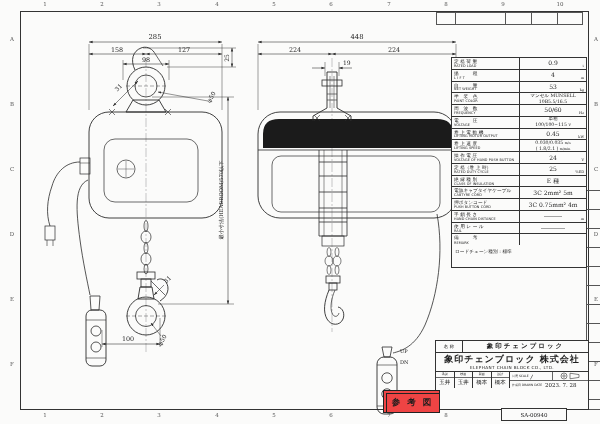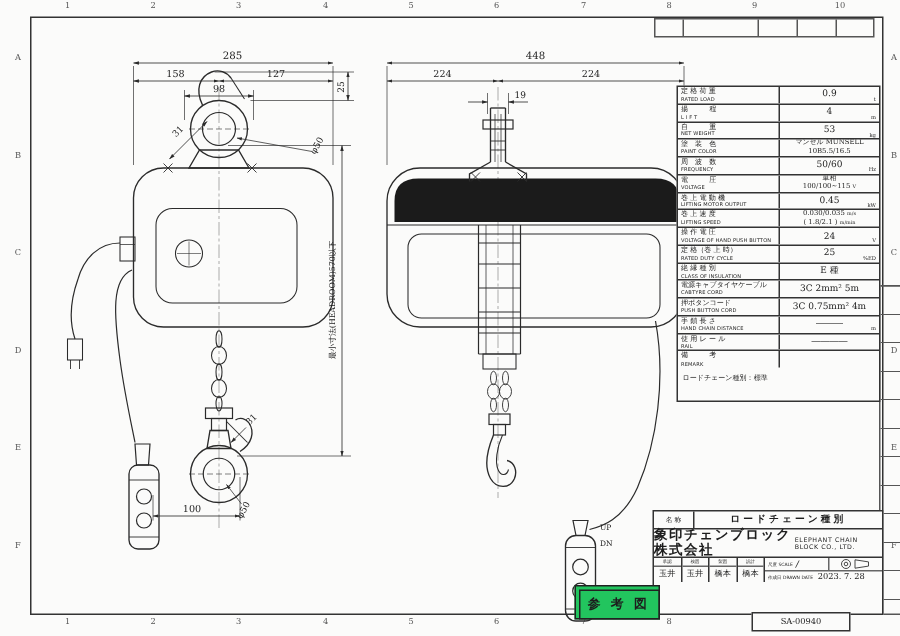--- a/index.html
+++ b/index.html
@@ -28,21 +28,21 @@
   .srow-remark{height:33px;}
   .srow-remark .srow-top{flex:0 0 11px;}
   .srow-remark .slab{border-right:0.7px solid #333;}
   .srow-remark .sval{border:none;}
   .snote{font-size:4.7px;padding:3px 0 0 3px;text-align:left;}
 
   
   .tblock{position:absolute;left:435px;top:340px;width:152px;height:68px;border:1px solid #333;background:#fbfbfa;}
   .tb-row{display:flex;border-top:0.7px solid #333;}
   .tb-row:first-child{border-top:none;}
-  .tb-r1{height:11px;} .tb-r2{height:11px;} .tb-r3{height:18px;flex-direction:row;align-items:center;justify-content:center;}
+  .tb-r1{height:11px;} .tb-r2{height:11px;} .tb-r3{height:18px;flex-direction:column;align-items:center;justify-content:center;}
   .tb-r4{height:16px;} .tb-r5{height:12px;}
   .tb-lab{width:26px;border-right:0.7px solid #333;display:flex;align-items:center;justify-content:center;font-size:4.5px;}
   .tb-nameval{flex:1;display:flex;align-items:center;justify-content:center;font-size:6.5px;font-weight:bold;letter-spacing:2px;}
   .tb-titleval{flex:1;display:flex;align-items:center;justify-content:center;font-size:7px;font-weight:bold;letter-spacing:1.2px;}
   .tb-company-jp{font-size:9px;font-weight:bold;letter-spacing:1px;line-height:1.15;}
   .tb-company-en{font-size:4.2px;letter-spacing:0.4px;}
   .tb-appr{width:17.5px;border-right:0.7px solid #333;display:flex;flex-direction:column;}
   .tb-appr-role{font-size:3px;text-align:center;border-bottom:0.5px solid #666;line-height:1.6;}
   .tb-appr-name{flex:1;display:flex;align-items:center;justify-content:center;font-size:5.5px;}
   .tb-r4-right{flex:1;display:flex;flex-direction:column;}
@@ -51,21 +51,21 @@
   .tb-scale-lab{font-size:3px;} .tb-scale-val{font-size:6px;font-style:italic;}
   .tb-sym{flex:1;display:flex;align-items:center;justify-content:center;}
   .tb-r4-bot{flex:1;display:flex;align-items:center;gap:3px;padding-left:2px;}
   .tb-date-lab{font-size:3px;} .tb-date-val{font-size:5.5px;font-family:"DejaVu Serif",serif;}
   .tb-code{width:70px;border-right:0.7px solid #333;position:relative;display:flex;align-items:flex-end;justify-content:center;}
   .tb-dwg{flex:1;position:relative;display:flex;align-items:flex-end;justify-content:center;}
   .tb-mini{position:absolute;left:1px;top:0.5px;font-size:3px;white-space:nowrap;}
   .tb-code-val{font-size:6.5px;font-family:"DejaVu Serif",serif;padding-bottom:1px;}
   .tb-dwg-val{font-size:8px;font-weight:bold;font-family:"DejaVu Serif",serif;padding-bottom:0.5px;}
 
-  .stamp{position:absolute;left:383px;top:390px;width:52px;height:18px;border:1.2px solid #222;padding:1.5px;background:#22c55e;}
+  .stamp{position:absolute;left:383px;top:390px;width:52px;height:18px;border:1.2px solid #222;padding:1.5px;background:#ef4444;}
   .stamp-inner{width:100%;height:100%;border:1px solid #222;display:flex;align-items:center;justify-content:center;
                font-size:8.5px;font-weight:bold;letter-spacing:2px;}
   .microfilm{position:absolute;left:501px;top:408px;width:64px;height:11px;border:0.8px solid #333;
              display:flex;align-items:center;justify-content:center;font:5.5px "DejaVu Serif",serif;background:#fbfbfa;}
   .revstrip{position:absolute;left:436px;top:12px;width:145px;height:11px;border:0.7px solid #555;display:flex;}
   .revcell{border-right:0.7px solid #555;height:100%;}
   .stampcol{position:absolute;left:586px;top:190px;width:13px;height:218px;border:0.7px solid #555;
             background:repeating-linear-gradient(180deg,transparent 0,transparent 18.3px,#555 18.3px,#555 19px);}
 </style>
 </head>
@@ -509,21 +509,21 @@
           <div class="svmain"></div>
         </div>
       </div>
       <div class="snote">ロードチェーン種別：標準</div>
     </div>
   </div>
 
 <div class="tblock">
   <div class="tb-row tb-r1">
     <div class="tb-lab">名 称</div>
-    <div class="tb-nameval">ロードチェーン種別</div>
+    <div class="tb-nameval">象印チェンブロック</div>
   </div>
   <div class="tb-row tb-r3" style="display:flex">
     <div class="tb-company-jp">象印チェンブロック 株式会社</div>
     <div class="tb-company-en">ELEPHANT CHAIN BLOCK CO., LTD.</div>
   </div>
   <div class="tb-row tb-r4">
     <div class="tb-appr">
       <div class="tb-appr-role">承認</div>
       <div class="tb-appr-name">玉井</div>
     </div>

